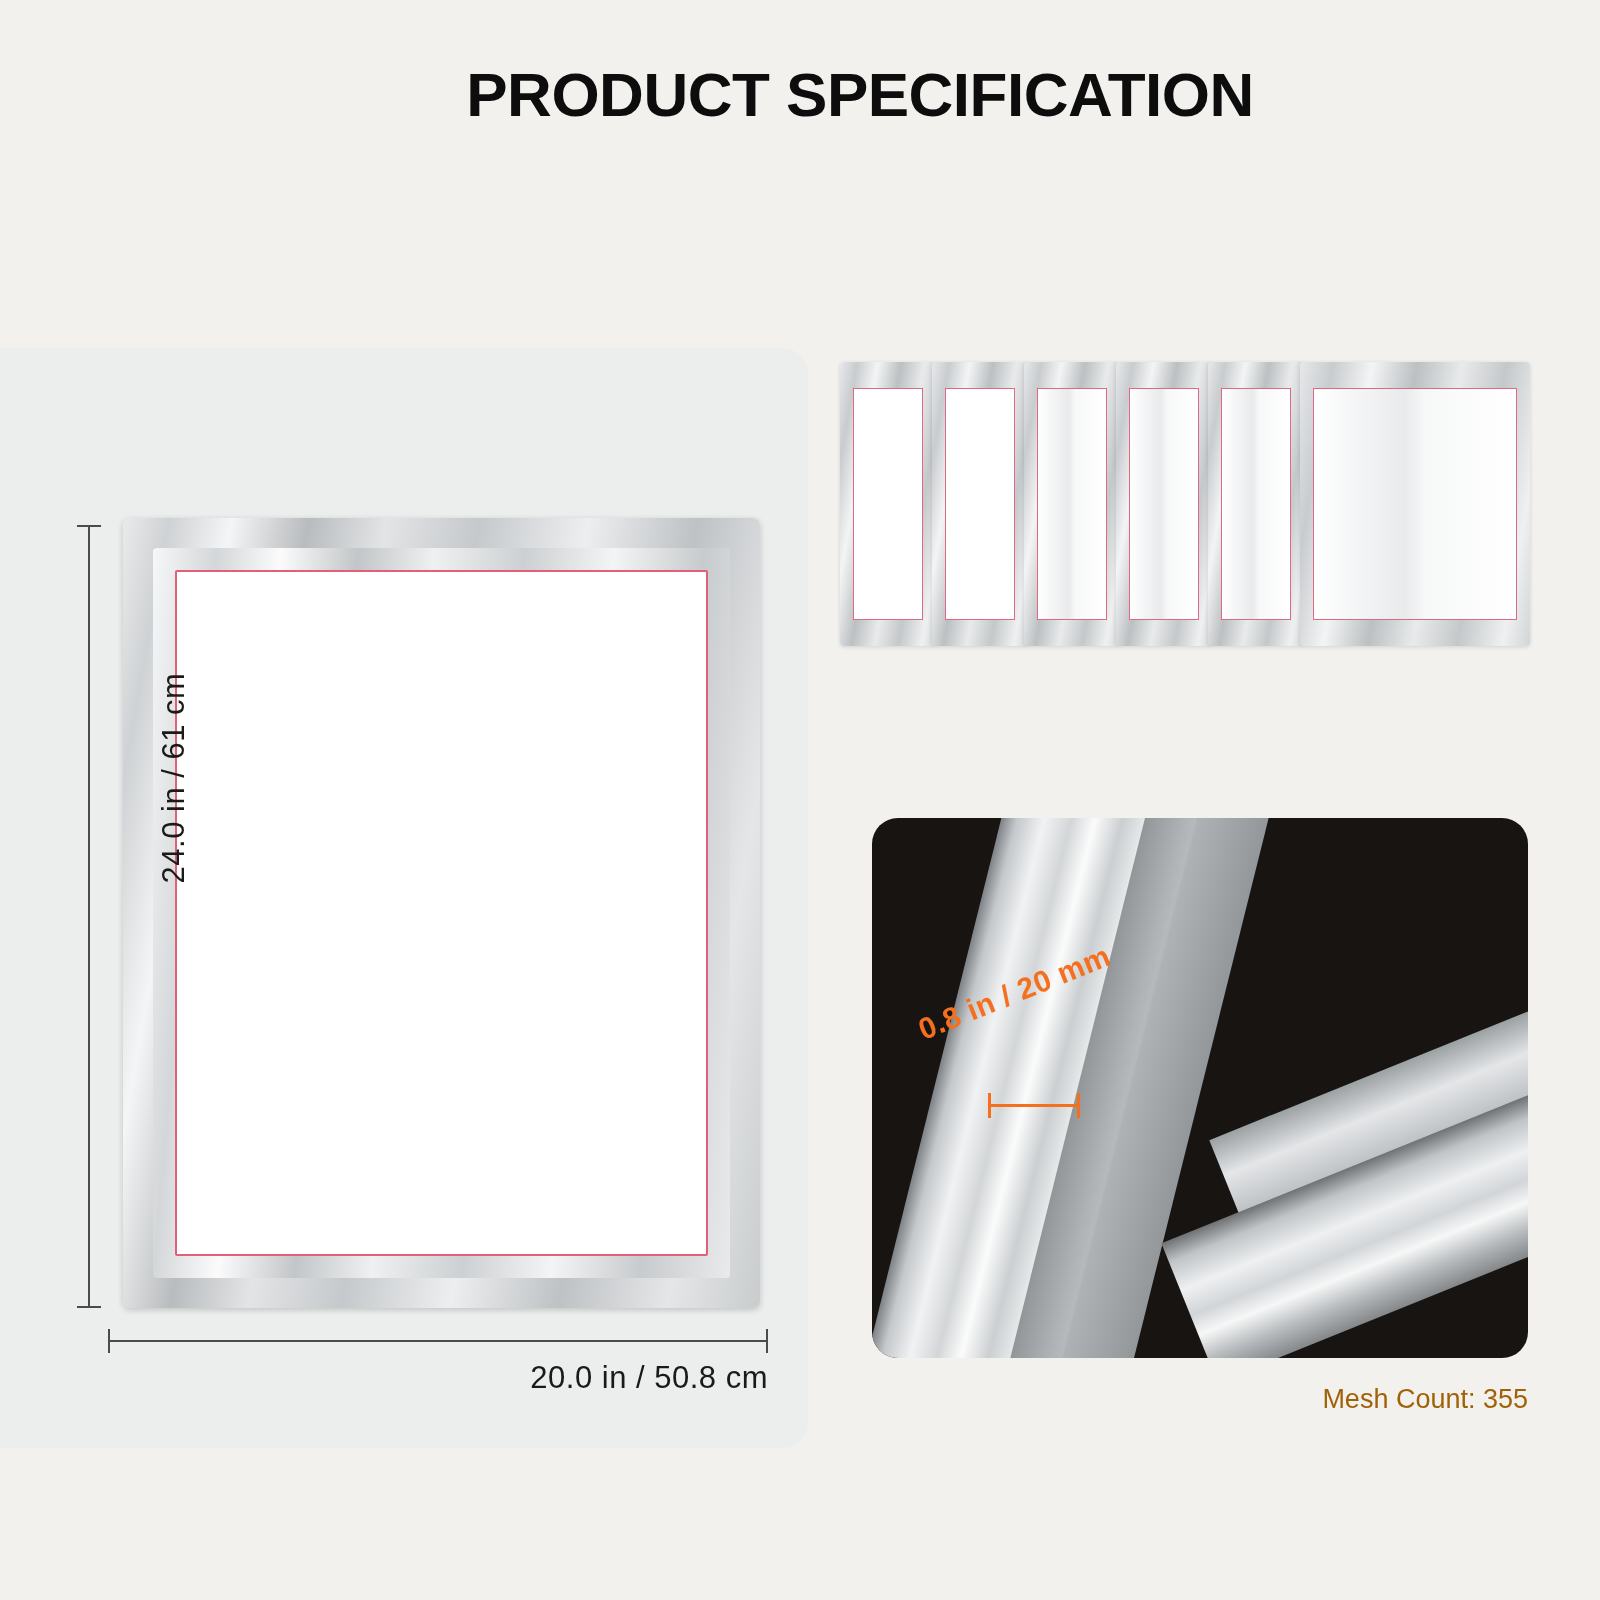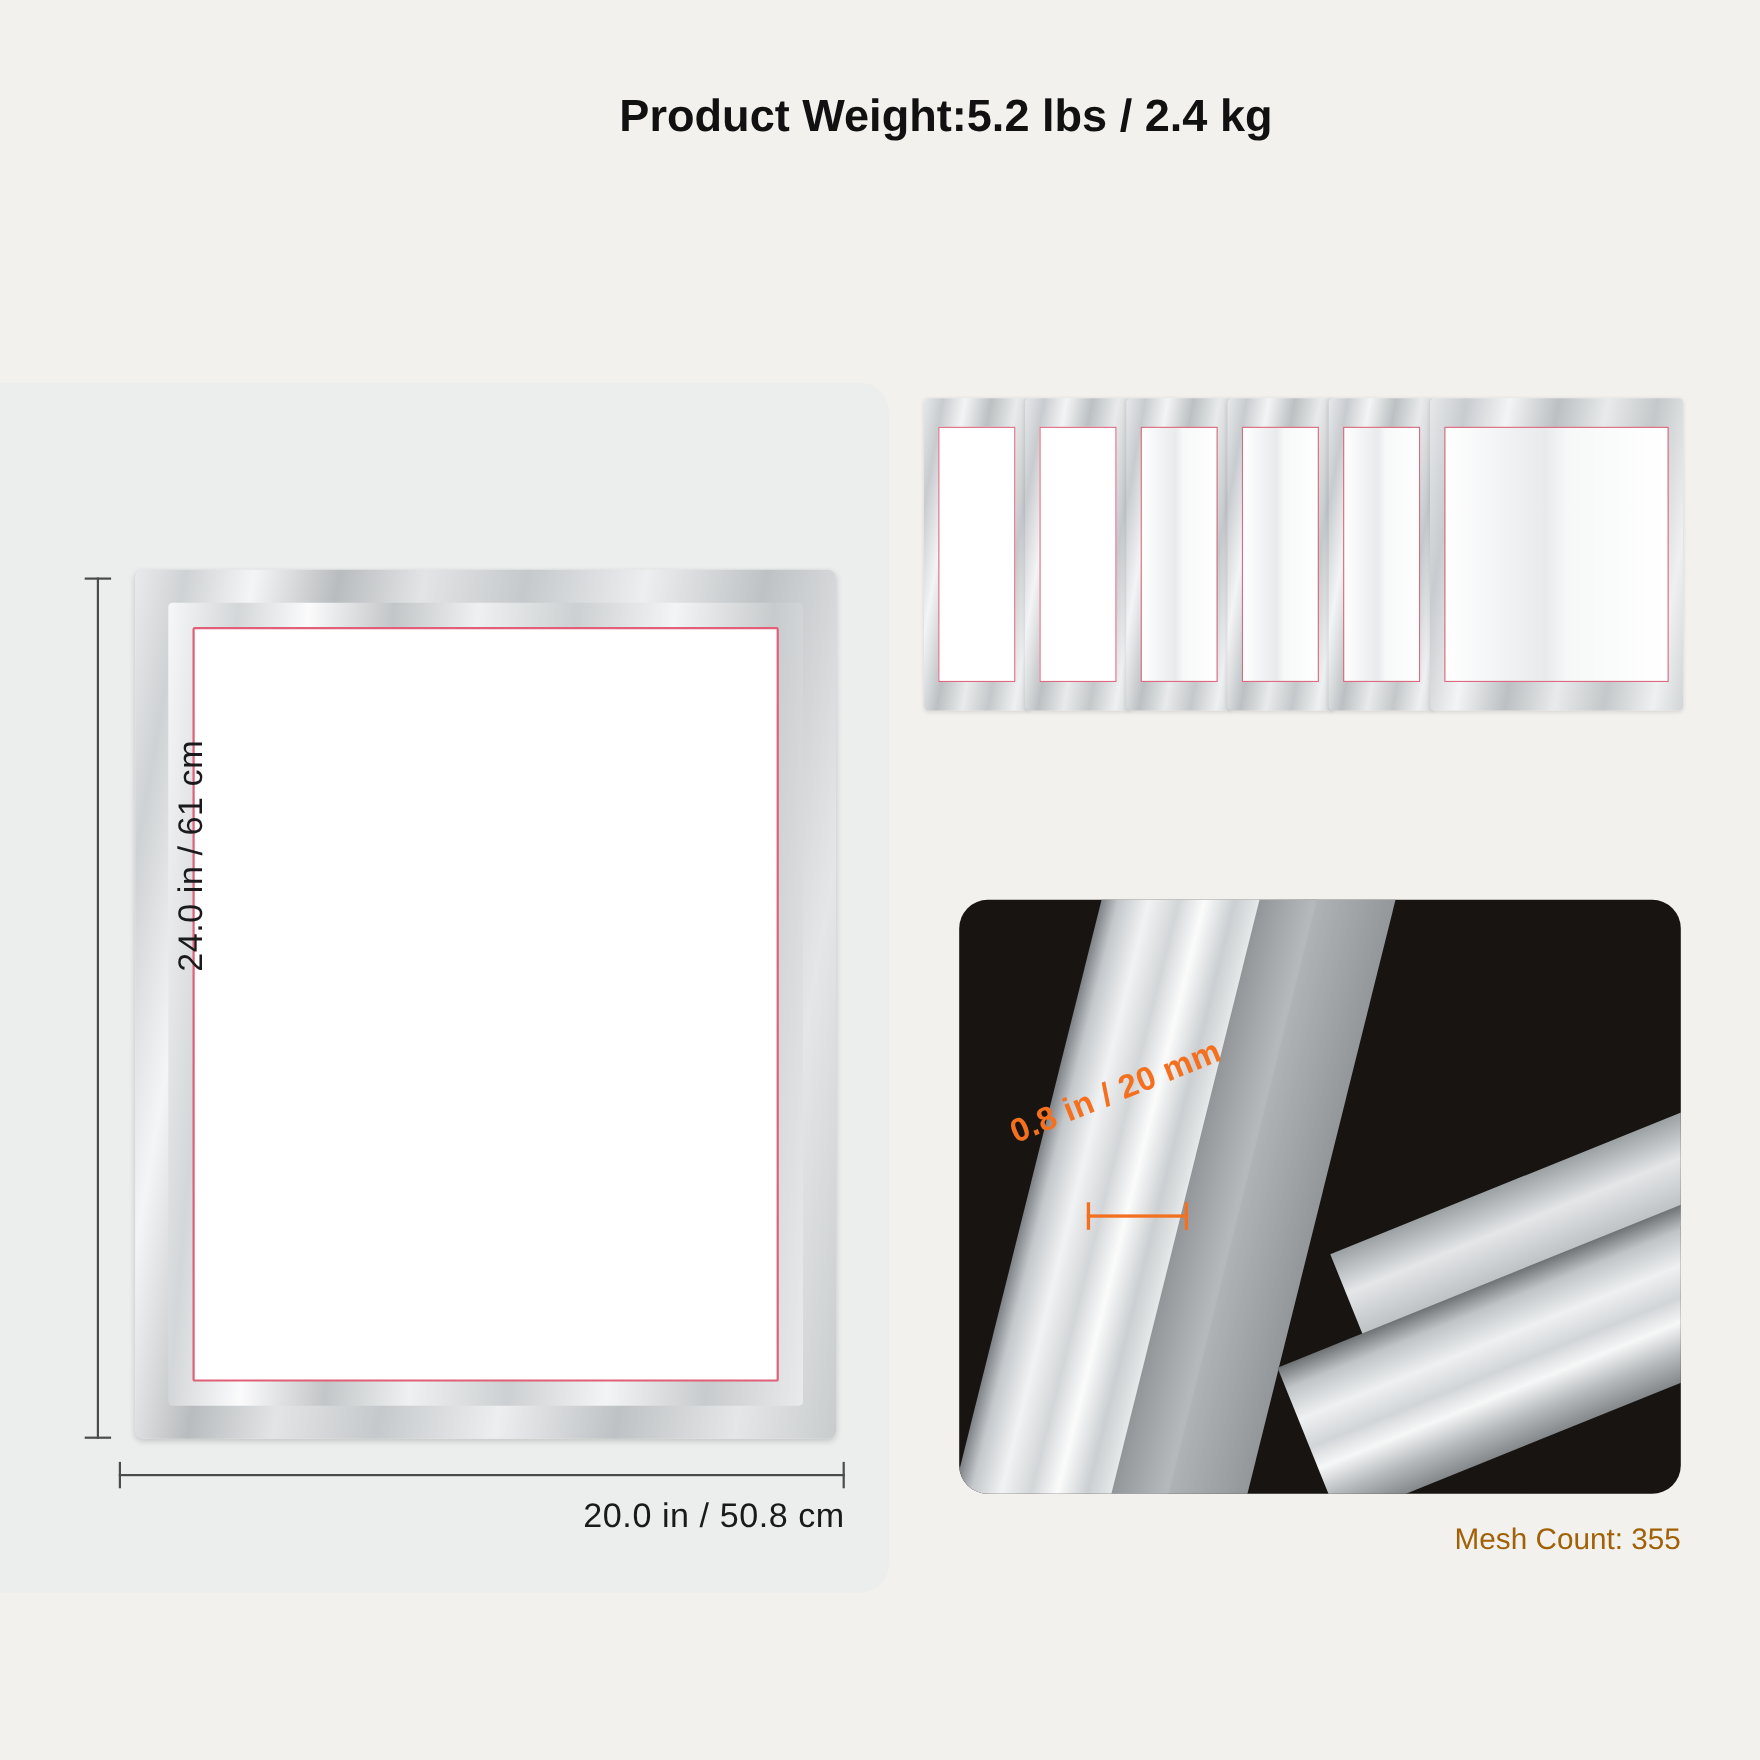--- a/index.html
+++ b/index.html
@@ -268,21 +268,21 @@
     width: 656px;
     text-align: right;
     font-size: 27px;
     color: #a16207;
   }
 </style>
 </head>
 <body>
 
 <div id="header">
-  <div id="subtitle">Product Weight:5.2 lbs / 2.4 kg</div>
+  <div id="title">PRODUCT SPECIFICATION</div>
 </div>
 
 <div id="left-panel"></div>
 
 <div id="main-frame">
   <div class="frame-outer"></div>
   <div class="frame-bevel"></div>
   <div class="frame-redline"></div>
   <div class="frame-mesh"></div>
 </div>

